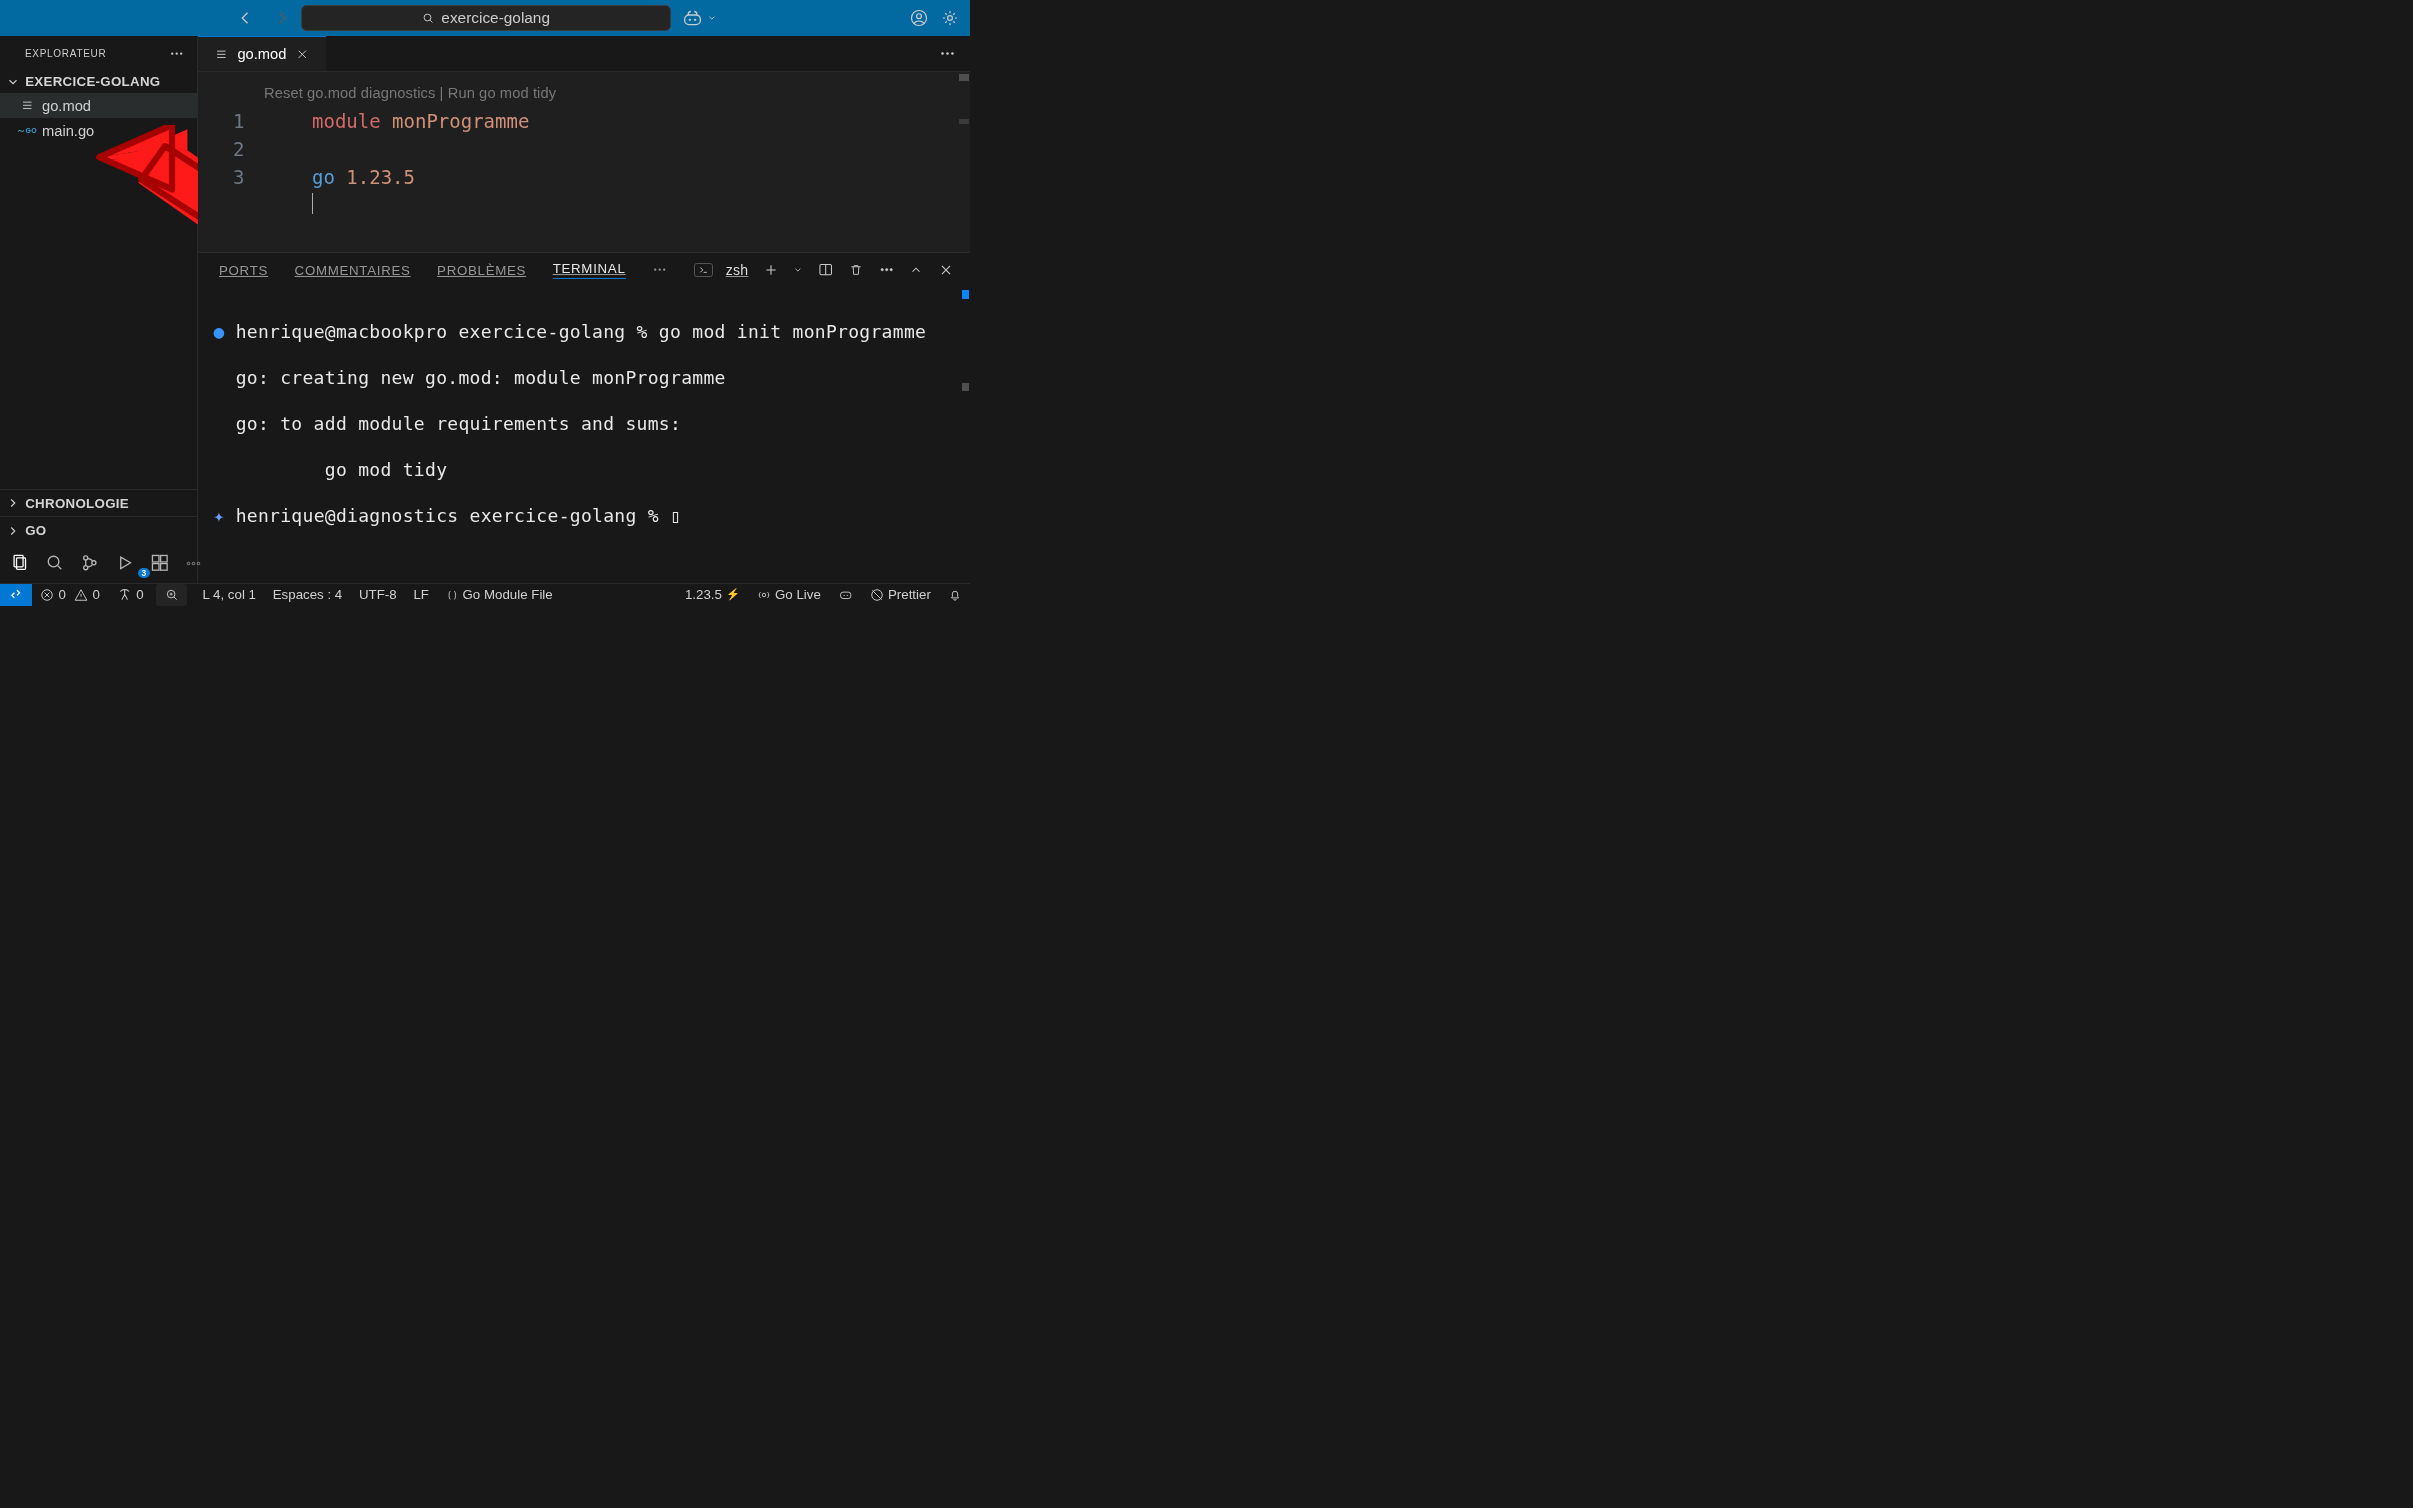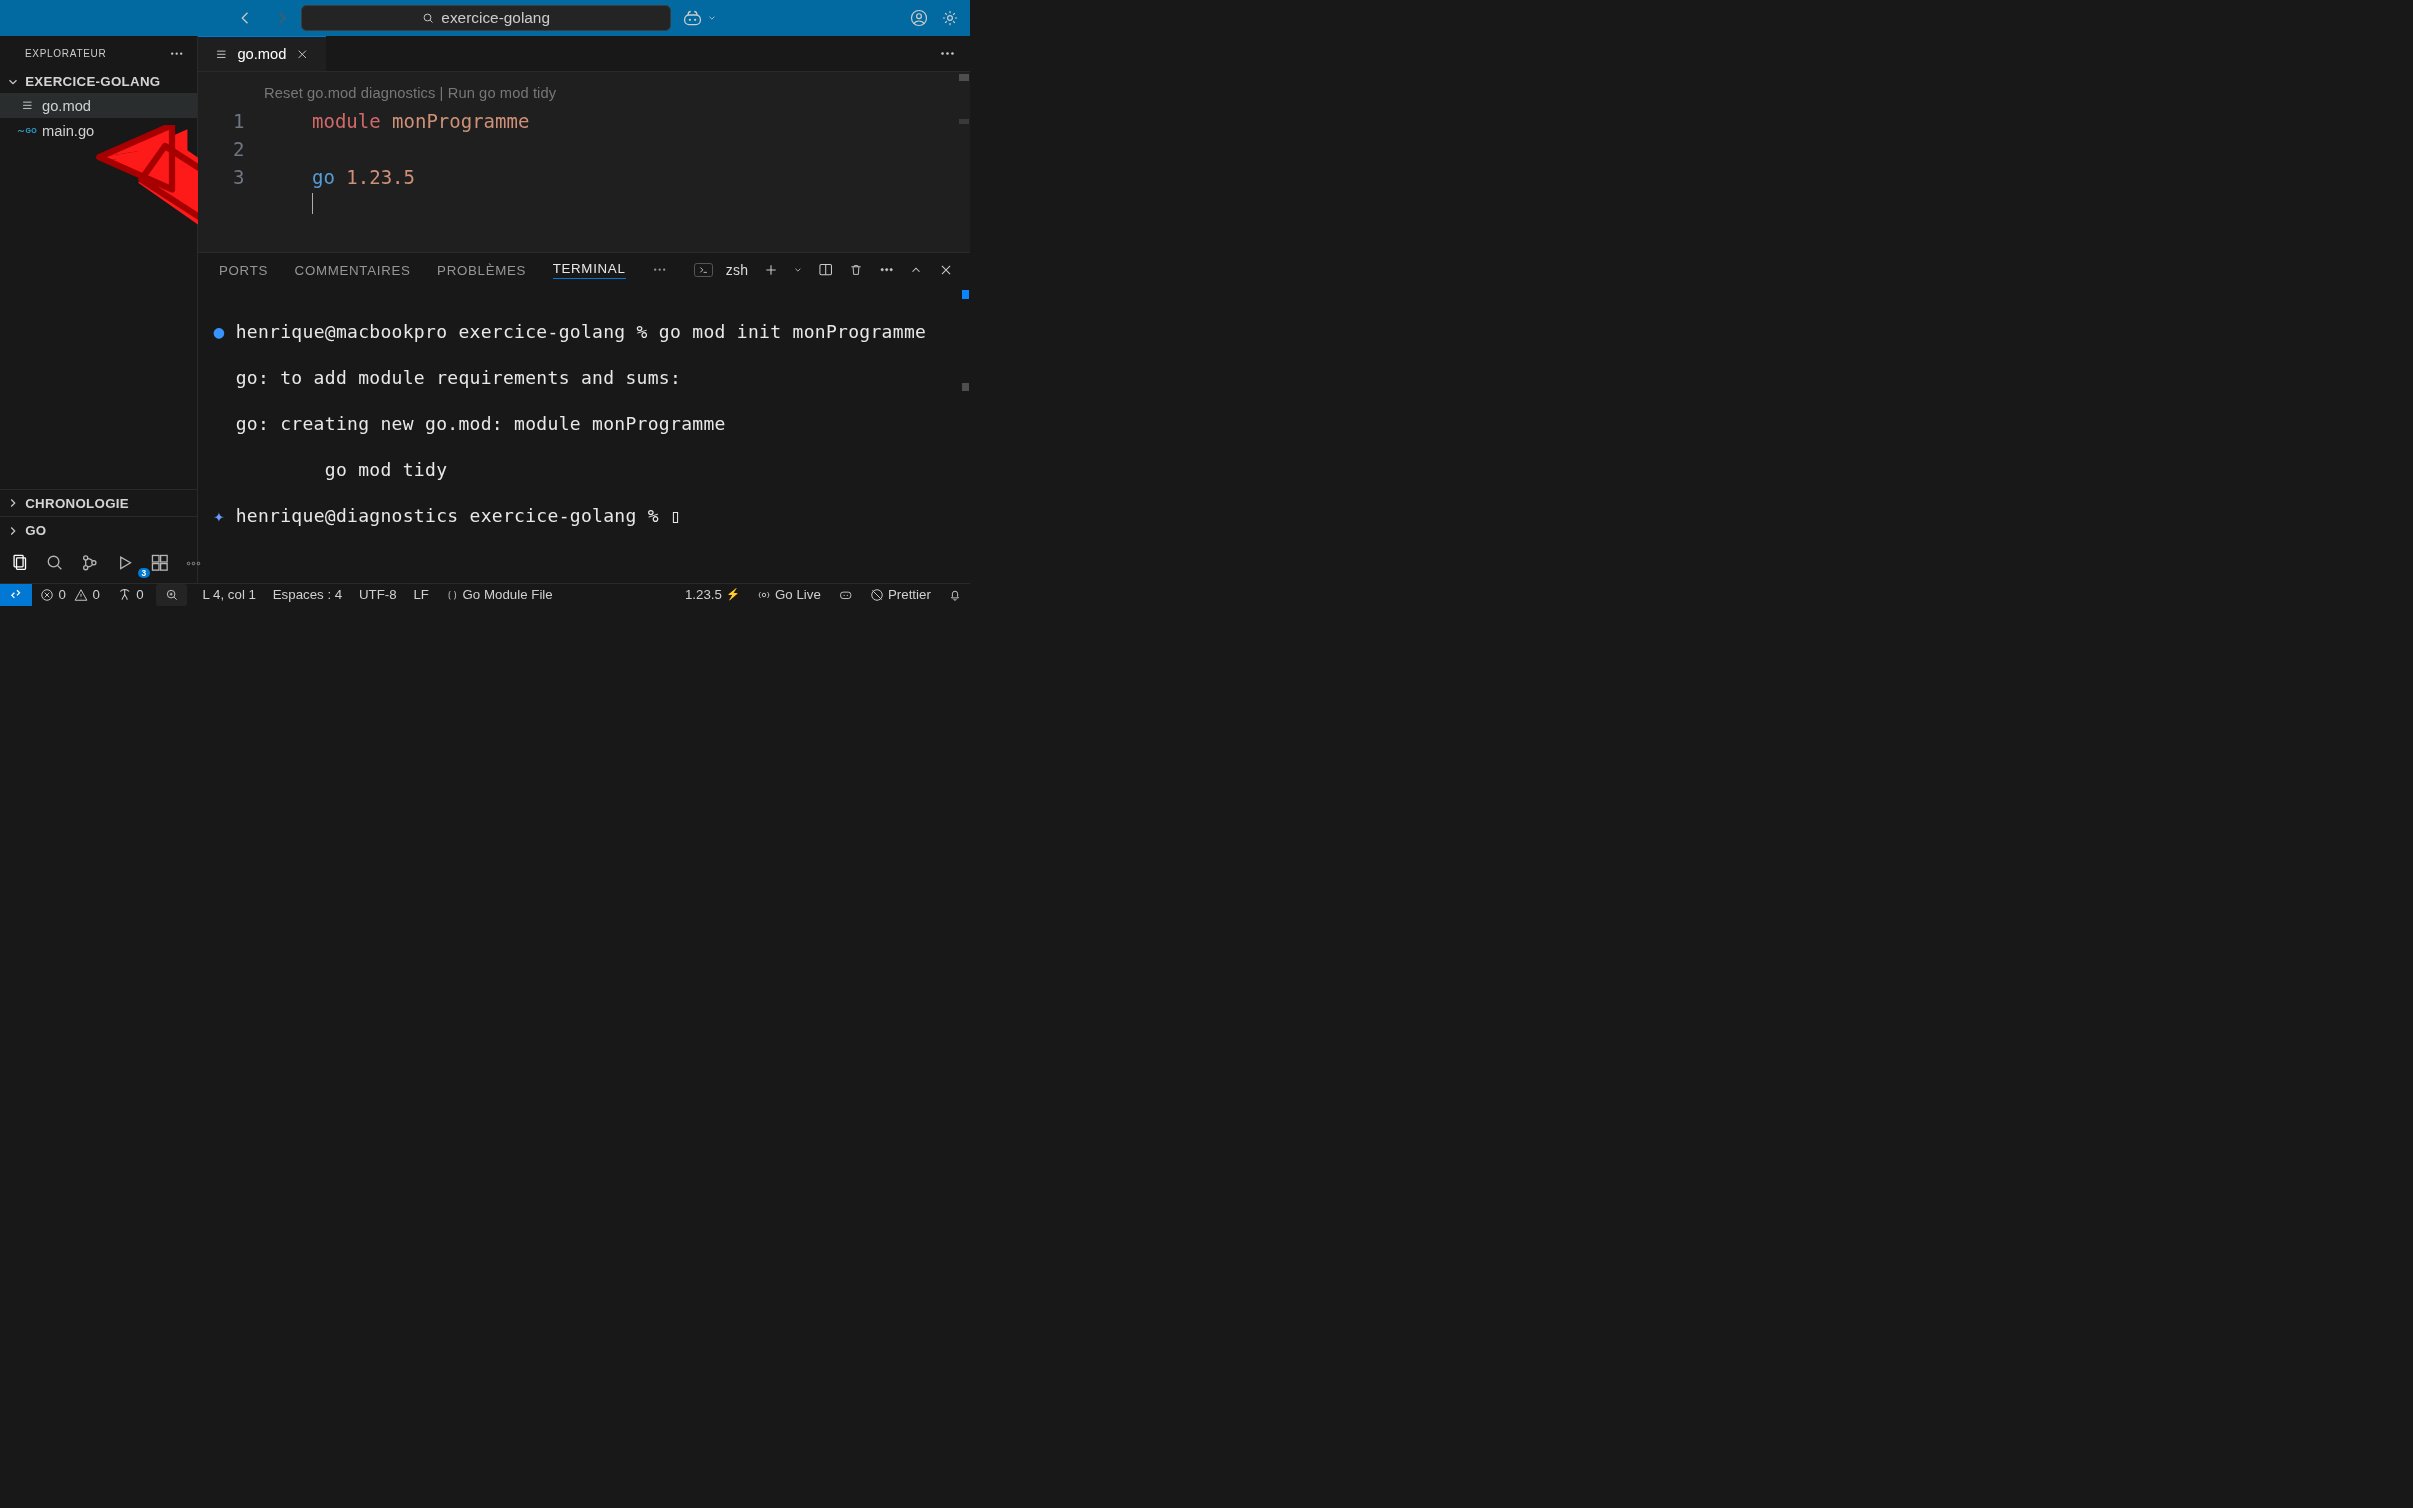--- a/index.html
+++ b/index.html
@@ -65,21 +65,21 @@
   .codelens { color: #777; font-family: -apple-system, sans-serif; font-size: 14.7px; line-height: 28px; height:28px; letter-spacing:0.1px;}
   .code-line { white-space: pre; height:28px;margin-left:48px;}
   .kw-module { color: #d16969; }
   .ident { color: #ce9178; }
   .kw-go { color: #569cd6; }
   .num { color: #ce9178; }
   .cursor { display:inline-block; width:1.4px; height:21px; background:#aeafad; vertical-align:-2.8px; }
 
   
   .panel { flex: 1 1 auto; display: flex; flex-direction: column; border-top: 0.7px solid #2a2a2a; background: #181818; min-height:0;}
-  .panel-tabs { height: 35px; display: flex; align-items: center; gap: 26.5px; padding: 0 21px; color: #969696; font-size: 13.3px; letter-spacing: 0.7px; }
+  .panel-tabs { height: 35px; display: flex; align-items: center; gap: 26.5px; padding: 0 21px; color: #969696; font-size: 13.3px; letter-spacing: 0.7px; text-decoration: underline; }
   .panel-tab.active { color: #e8e8e8; border-bottom: 1.4px solid #0078d4; padding-bottom: 1.4px; }
   .panel-actions { margin-left: auto; display: flex; align-items: center; gap: 15.4px; }
   .panel-actions .pa svg { stroke: #cccccc; }
   .pa-shell { display:flex; align-items:center; gap:13px; color:#dcdcdc; font-size:14px; letter-spacing:0.3px;}
   .pa-box{border:0.7px solid #555; border-radius:2.8px; padding:1.4px 2.8px; display:flex;}
   
   .terminal { flex: 1; font-family: ui-monospace, Menlo, monospace; font-size: 18px; line-height: 23px; padding: 9.8px 15.4px 0 15.4px; color: #e8e8e8; white-space: pre; overflow:hidden; position:relative; letter-spacing:0.3px;}
   .tdot { color: #3794ff; }
   .sparkle { color: #6b9bff; }
   .term-scroll{position:absolute; right:1.4px; top:2.8px; width:7px; height:8.4px; background:#0a84ff;}
@@ -396,22 +396,22 @@
             </span>
             <span class="pa">
               <svg width="14" height="14" viewBox="0 0 24 24" fill="none" stroke-width="1.8">
                   <path d="M5 5l14 14M19 5L5 19"></path>
                 </svg>
             </span>
           </div>
         </div>
         <div class="terminal">
 <div><span class="tdot">● </span><span>henrique@macbookpro exercice-golang % go mod init monProgramme</span></div>
+<div>  go: creating new go.mod: module monProgramme</div>
 <div>  go: to add module requirements and sums:</div>
-<div>  go: creating new go.mod: module monProgramme</div>
 <div>          go mod tidy</div>
 <div><span class="sparkle">✦ </span><span>henrique@diagnostics exercice-golang % ▯</span></div>
           <div class="term-scroll"></div>
           <div class="term-scroll2"></div>
         </div>
       </div>
 
     </div>
   </div>
 

